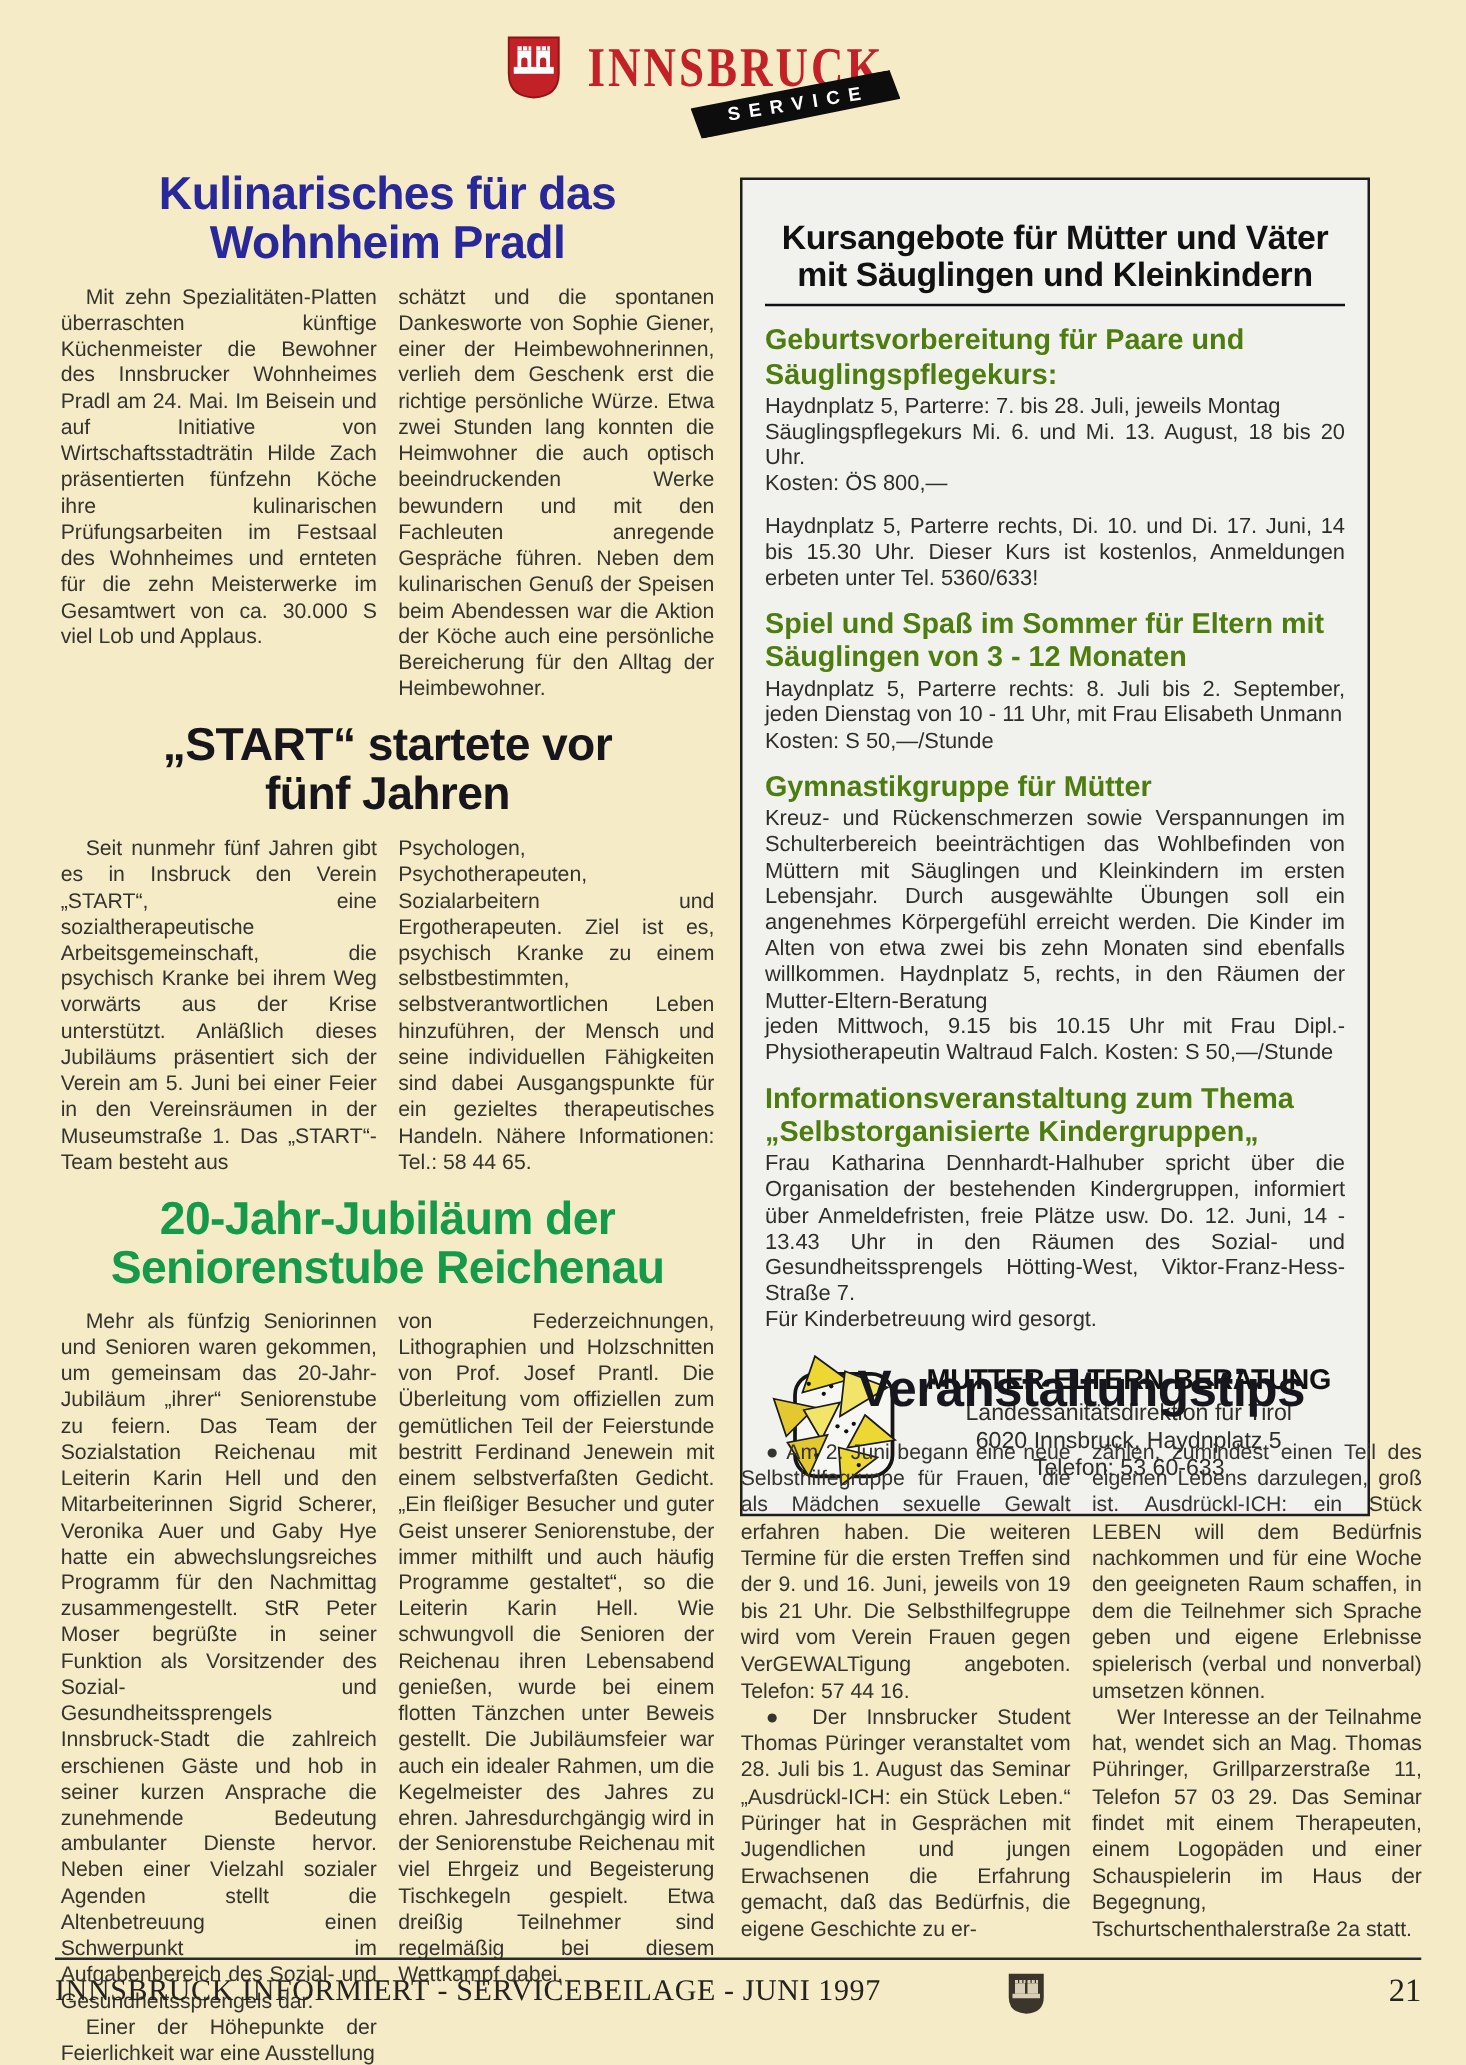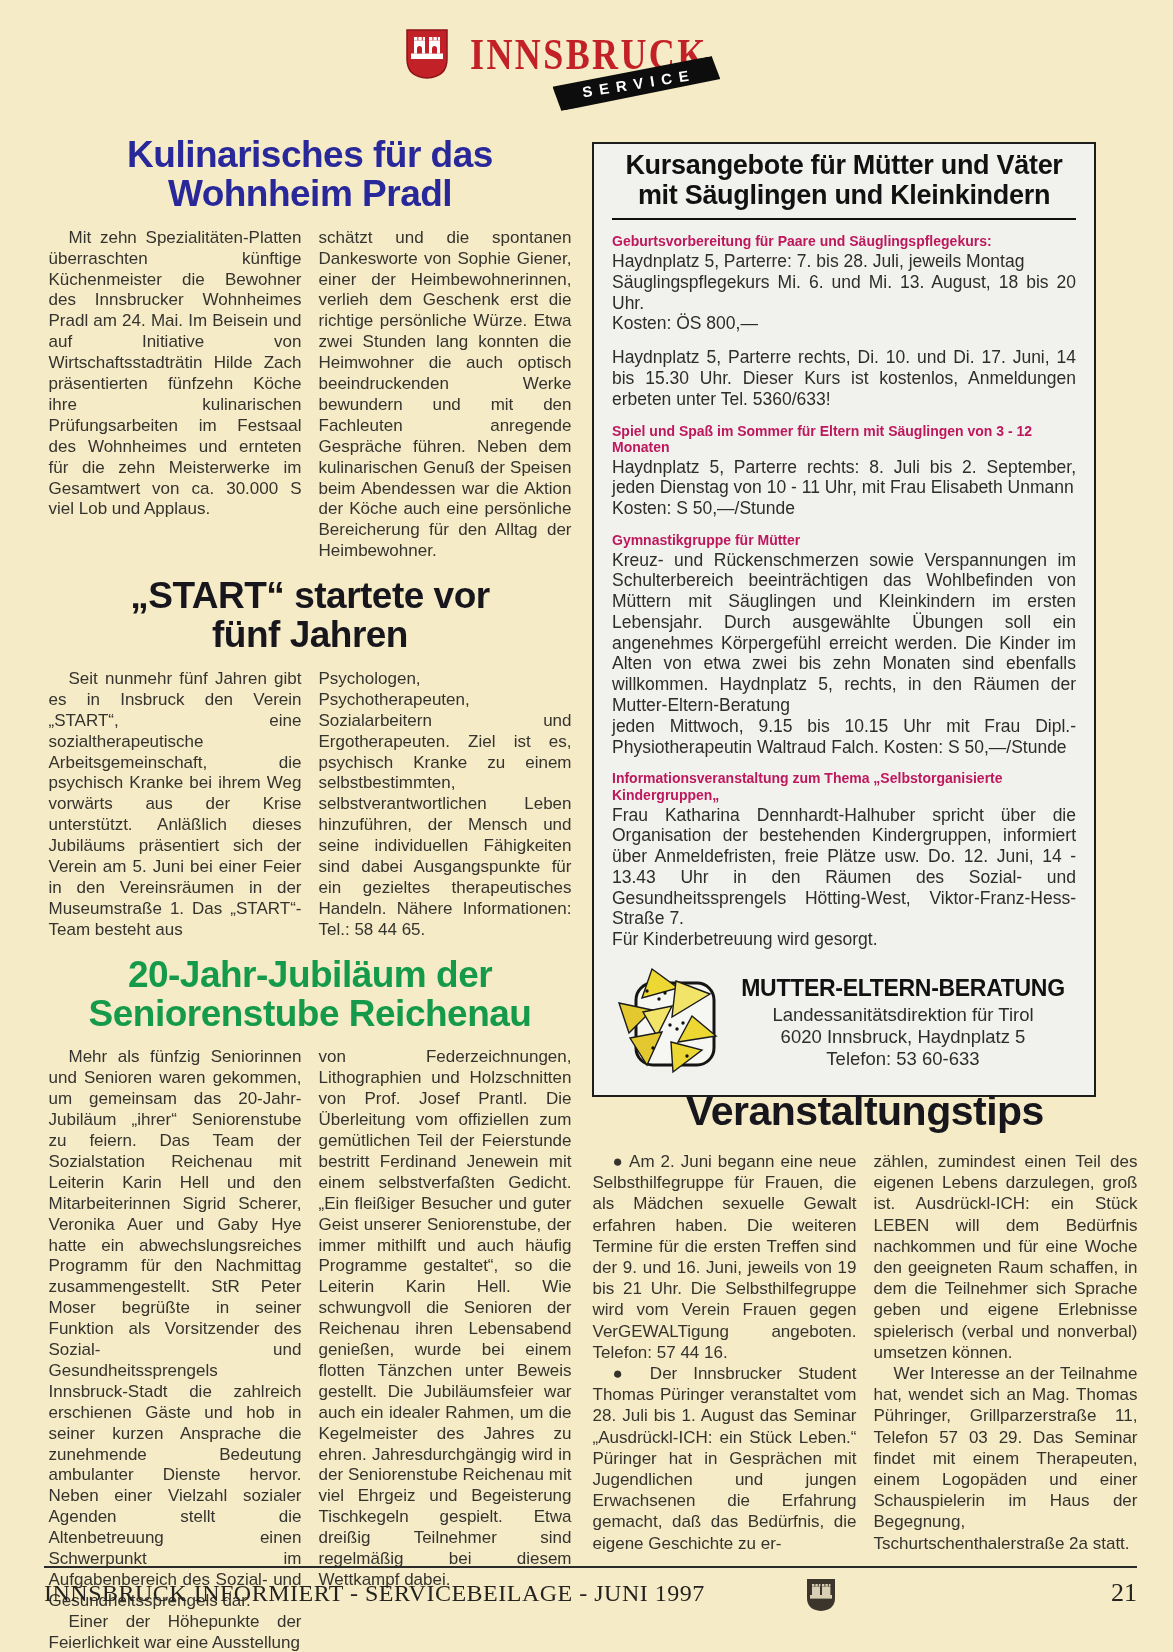--- a/index.html
+++ b/index.html
@@ -22,26 +22,26 @@
   h1.art{font-size:37px;line-height:1.05;font-weight:700;text-align:center;
          letter-spacing:-0.5px;margin:0 0 14px;white-space:pre-line;}
   .artblock{margin-top:15px;}
   .twocol{display:flex;gap:17px;text-align:justify;justify-content:center;}
   .tcol{width:253px;font-size:17px;line-height:20.9px;}
   .tcol p{margin:0;}
   p.ind{text-indent:20px;}
 
   
   .kursbox{position:absolute;left:592px;top:142px;width:504px;box-sizing:border-box;
-           background:#f1f1ee;border:2px solid #1d1d1d;padding:4px 18px 14px;}
+           background:#f1f1ee;border:2px solid #1d1d1d;padding:29px 18px 14px;}
   .kurs-title{font-size:27px;line-height:1.12;font-weight:700;text-align:center;
               letter-spacing:-0.3px;margin:2px 0 8px;color:#111;white-space:pre-line;}
   .kurs-rule{border:none;border-top:2px solid #111;margin:0 0 2px;}
   .ksec{margin-top:13px;}
-  .ksec h3{font-size:14px;line-height:1.18;margin:0 0 1px;color:#be185d;}
+  .ksec h3{font-size:23px;line-height:1.18;margin:0 0 1px;color:#4d7c0f;}
   .ksec p{margin:0;font-size:17.5px;line-height:20.8px;text-align:justify;
           white-space:pre-line;color:#2f2d29;}
   .contact{display:flex;align-items:center;gap:0;margin-top:13px;}
   .contact-logo{flex:none;}
   .contact-text{flex:1;text-align:center;}
   .contact-name{font-size:23px;font-weight:700;letter-spacing:-0.3px;color:#111;margin:0 0 2px;}
   .contact-line{font-size:18.5px;line-height:22px;margin:0;color:#2f2d29;}
 
   
   .tips{position:absolute;left:592px;top:1088px;width:546px;}

